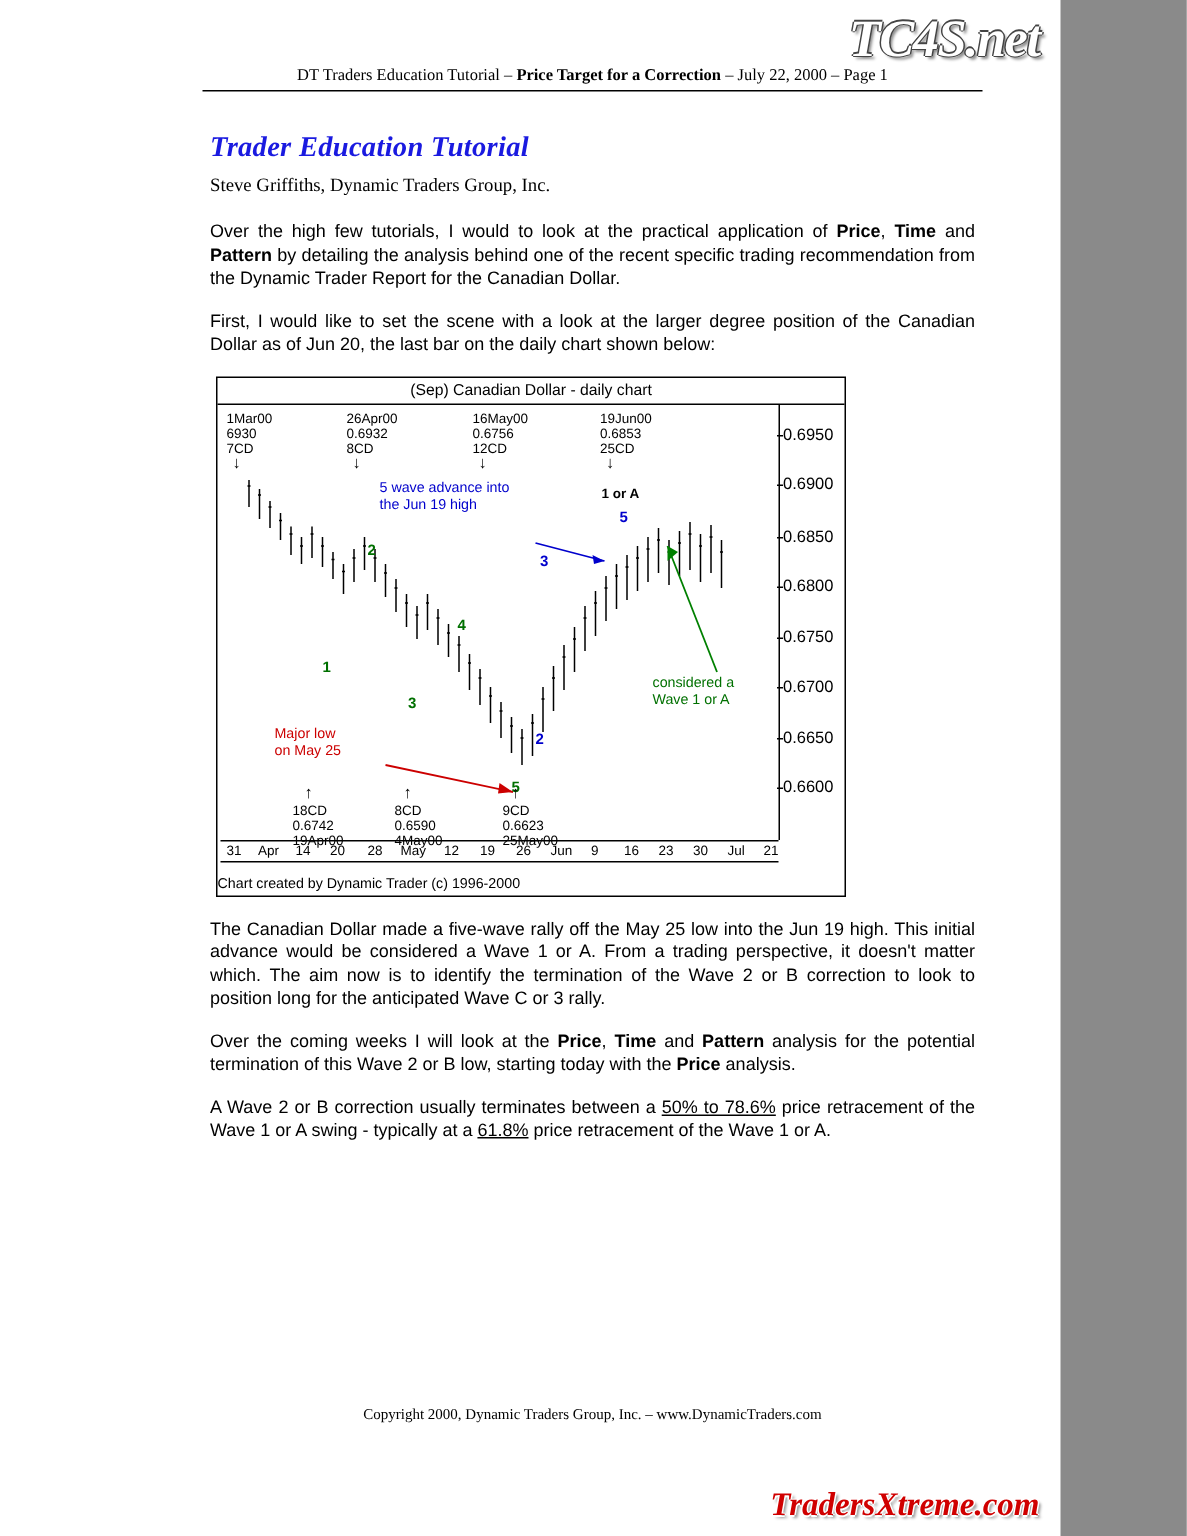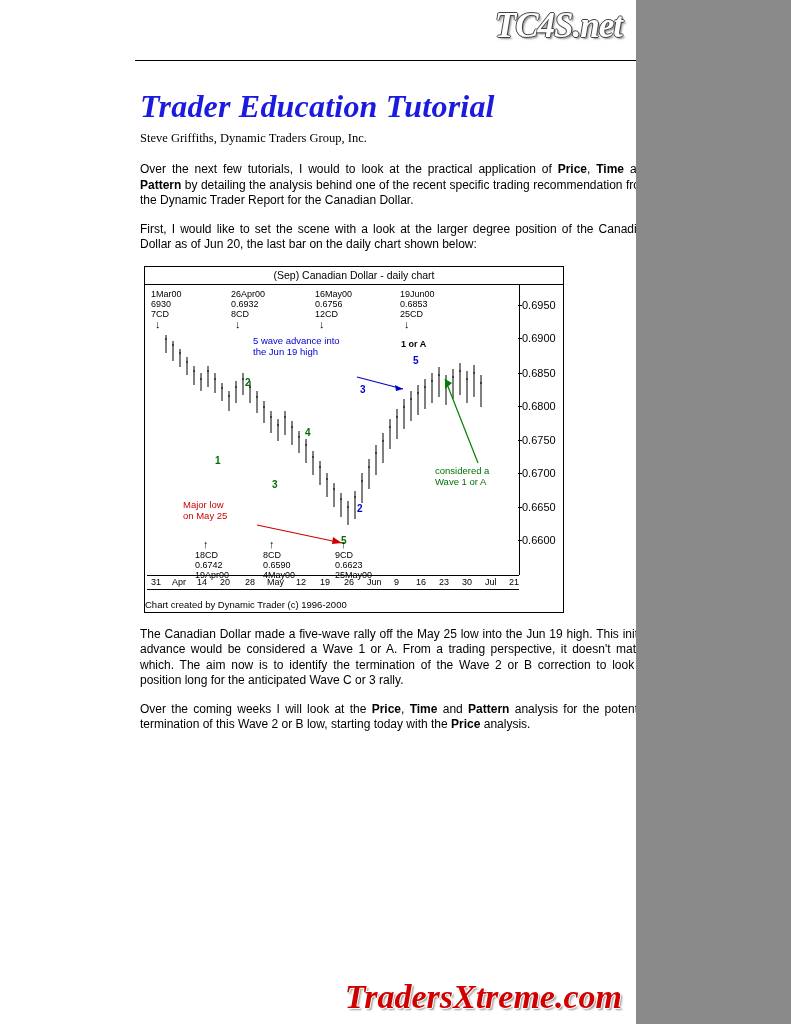--- a/index.html
+++ b/index.html
@@ -2,21 +2,21 @@
 <html><head>
 <meta charset="utf-8">
 <style>
   html, body {
     margin: 0;
     padding: 0;
     background: #8a8a8a;
   }
   .page {
     position: relative;
-    width: 636px;
+    width: 707px;
     height: 1024px;
     background: #ffffff;
     overflow: hidden;
     font-family: "Liberation Sans", sans-serif;
   }
 
   
   .tc4s {
     position: absolute;
     top: 6px;
@@ -56,21 +56,21 @@
   
   .content {
     position: absolute;
     left: 140px;
     top: 88px;
     width: 510px;
   }
 
   h1.title {
     font-family: "Liberation Serif", serif;
-    font-size: 32px;
+    font-size: 19px;
     font-weight: bold;
     font-style: italic;
     color: #1a1ae0;
     margin: 0 0 6px 0;
     letter-spacing: 0.2px;
   }
   .byline {
     font-family: "Liberation Serif", serif;
     font-size: 12.5px;
     color: #000;
@@ -243,21 +243,21 @@
     text-align: center;
     font-family: "Liberation Serif", serif;
     font-size: 10px;
     color: #000;
   }
   .traders-x {
     position: absolute;
     bottom: 8px;
     right: 14px;
     font-family: "Liberation Serif", serif;
-    font-size: 34px;
+    font-size: 22px;
     font-weight: bold;
     font-style: italic;
     color: #d00000;
     text-shadow:
        1px 0 0 #fff, -1px 0 0 #fff, 0 1px 0 #fff, 0 -1px 0 #fff,
        2px 2px 2px rgba(0,0,0,0.4);
     text-align: center;
   }
   svg.overlay {
     position: absolute;
@@ -266,29 +266,32 @@
     pointer-events: none;
   }
 </style>
 </head>
 <body>
 
 <div class="page">
 
   <div class="tc4s">TC4S.net</div>
 
+  <div class="header">
+    <span>DT Traders Education Tutorial – </span><b>Price Target for a Correction</b><span> – July 22, 2000 – Page 1</span>
+  </div>
   <div class="header-rule"></div>
 
   <div class="content">
 
     <h1 class="title">Trader Education Tutorial</h1>
     <p class="byline">Steve Griffiths, Dynamic Traders Group, Inc.</p>
 
 
-    <p class="body"><span>Over the next few tutorials, I would to look at the practical application of </span><b>Price</b><span>, </span><b>Time</b><span> and </span><b>Pattern</b><span> by detailing the analysis behind one of the recent specific trading recommendation from the Dynamic Trader Report for the Canadian Dollar.</span></p>
+    <p class="body"><span>Over the high few tutorials, I would to look at the practical application of </span><b>Price</b><span>, </span><b>Time</b><span> and </span><b>Pattern</b><span> by detailing the analysis behind one of the recent specific trading recommendation from the Dynamic Trader Report for the Canadian Dollar.</span></p>
 
     <p class="body">First, I would like to set the scene with a look at the larger degree position of the Canadian Dollar as of Jun 20, the last bar on the daily chart shown below:</p>
 
     <div class="chart-wrap">
 
       <div class="chart-title">(Sep) Canadian Dollar - daily chart</div>
       <div class="chart-title-rule"></div>
 
       <div class="axis-right"></div>
 
@@ -441,19 +444,21 @@
       <div class="xtick" style="left:340px">Jul</div>
       <div class="xtick" style="left:364px">21</div>
 
       <div class="chart-footer">Chart created by Dynamic Trader (c) 1996-2000</div>
     </div>
 
     <p class="body">The Canadian Dollar made a five-wave rally off the May 25 low into the Jun 19 high. This initial advance would be considered a Wave 1 or A. From a trading perspective, it doesn't matter which. The aim now is to identify the termination of the Wave 2 or B correction to look to position long for the anticipated Wave C or 3 rally.</p>
 
     <p class="body"><span>Over the coming weeks I will look at the </span><b>Price</b><span>, </span><b>Time</b><span> and </span><b>Pattern</b><span> analysis for the potential termination of this Wave 2 or B low, starting today with the </span><b>Price</b><span> analysis.</span></p>
 
+    <p class="body"><span>A Wave 2 or B correction usually terminates between a </span><u>50% to 78.6%</u><span> price retracement of the Wave 1 or A swing - typically at a </span><u>61.8%</u><span> price retracement of the Wave 1 or A.</span></p>
 
   </div>
 
+  <div class="copyright">Copyright 2000, Dynamic Traders Group, Inc. – www.DynamicTraders.com</div>
 
   <div class="traders-x">TradersXtreme.com</div>
 
 </div>
 
 </body></html>

